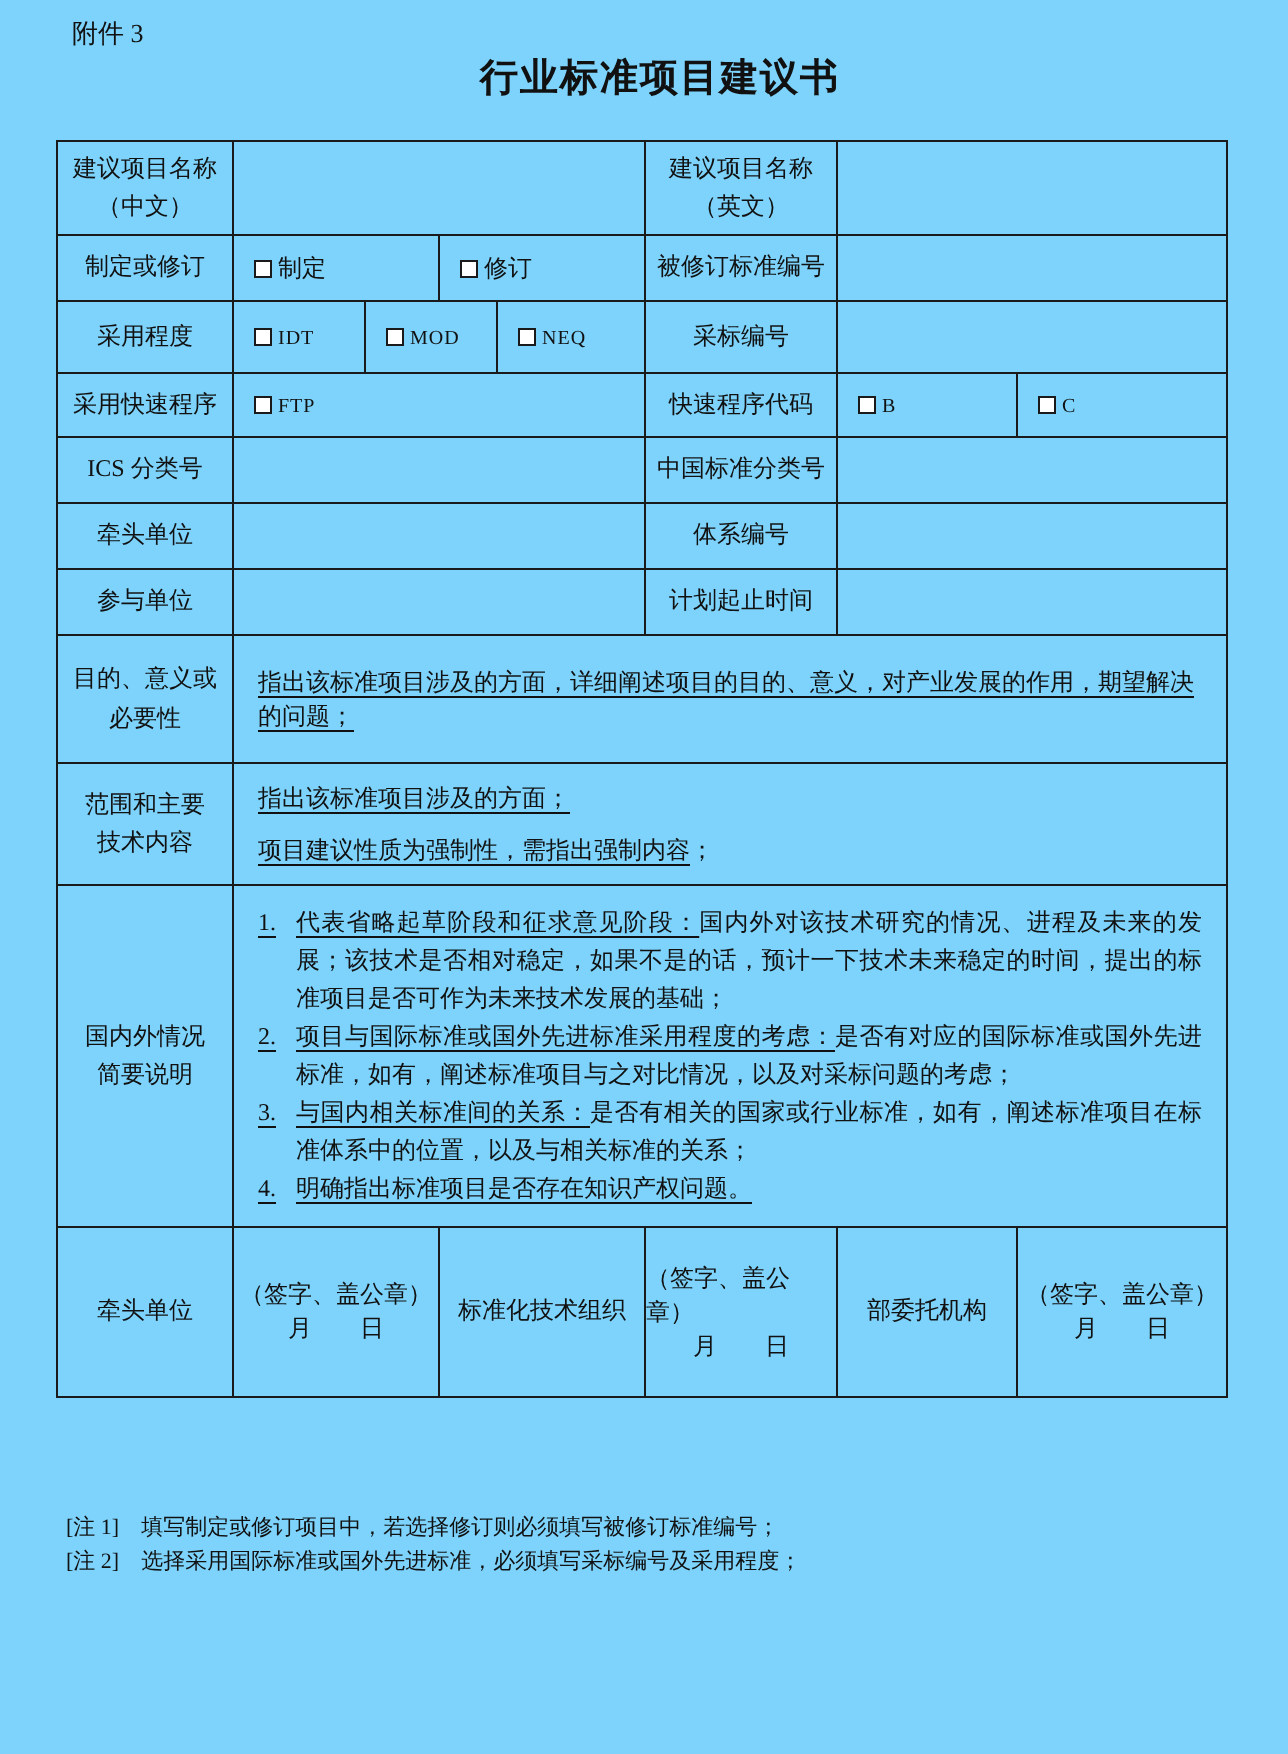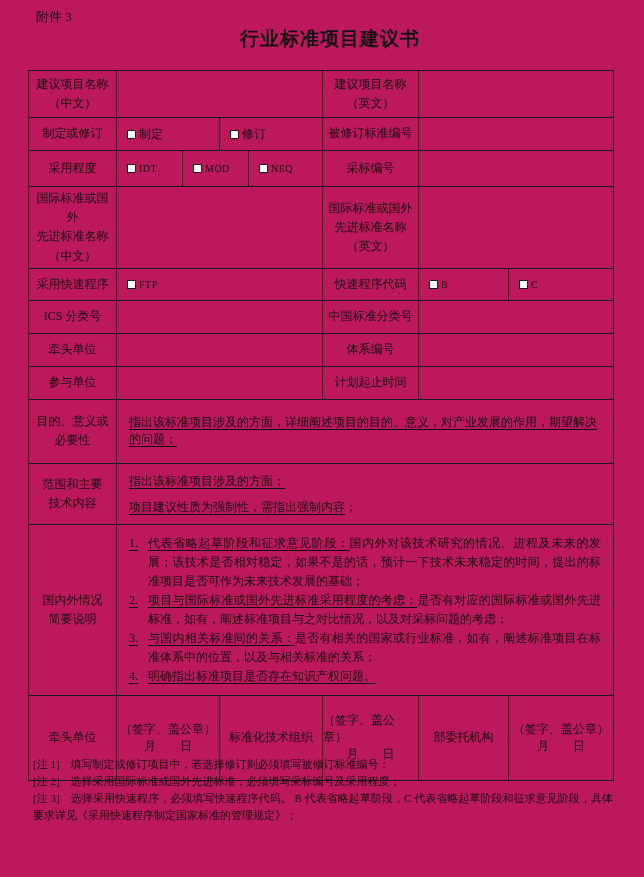--- a/index.html
+++ b/index.html
@@ -1,18 +1,18 @@
 <!DOCTYPE html>
 <html><head>
 <meta charset="utf-8">
 <style>
   * { margin:0; padding:0; box-sizing:border-box; }
   html,body { background:#888; }
   .page {
-    position:relative; width:644px; height:877px; background:#be185d;
+    position:relative; width:644px; height:877px; background:#7dd3fc;
     margin:0 auto; font-family:"Liberation Serif","DejaVu Serif",serif;
     color:#111; overflow:hidden;
   }
   .attachment { position:absolute; left:36px; top:8px; font-size:13px; }
   .doc-title { position:absolute; left:0; top:26px; width:100%; text-align:center;
     font-size:19px; font-weight:bold; letter-spacing:1px;padding-left:16px; }
   table.form { position:absolute; left:28px; top:70px; width:585px;
     border-collapse:collapse; table-layout:fixed; }
   td { border:1px solid #1a1a1a; font-size:12px; vertical-align:middle; overflow:hidden; }
   td.lbl { text-align:center; white-space:pre-line; line-height:1.6; padding:2px; }
@@ -84,30 +84,20 @@
       <td class="val" colspan="2">
         <span class="cb"></span><span class="opt">MOD</span>
       </td>
       <td class="val">
         <span class="cb"></span><span class="opt">NEQ</span>
       </td>
       <td class="lbl">采标编号</td>
       <td class="val" colspan="2"></td>
     </tr>
 
-    <tr style="height:53px">
-      <td class="lbl">国际标准或国外
-先进标准名称
-（中文）</td>
-      <td class="val" colspan="4"></td>
-      <td class="lbl">国际标准或国外
-先进标准名称
-（英文）</td>
-      <td class="val" colspan="2"></td>
-    </tr>
 
     <tr style="height:32px">
       <td class="lbl">采用快速程序</td>
       <td class="val" colspan="4">
         <span class="cb"></span><span class="opt">FTP</span>
       </td>
       <td class="lbl">快速程序代码</td>
       <td class="val">
         <span class="cb"></span><span class="opt">B</span>
       </td>
@@ -199,16 +189,15 @@
           <span>月　　日</span>
         </div>
       </td>
     </tr>
   </tbody>
     </table>
 
   <div class="notes">
     <p>[注 1]　填写制定或修订项目中，若选择修订则必须填写被修订标准编号；</p>
     <p>[注 2]　选择采用国际标准或国外先进标准，必须填写采标编号及采用程度；</p>
-    <p>[注 3]　选择采用快速程序，必须填写快速程序代码。 B 代表省略起草阶段，C 代表省略起草阶段和征求意见阶段，具体要求详见《采用快速程序制定国家标准的管理规定》；</p>
   </div>
 
 </div>
 
 </body></html>

